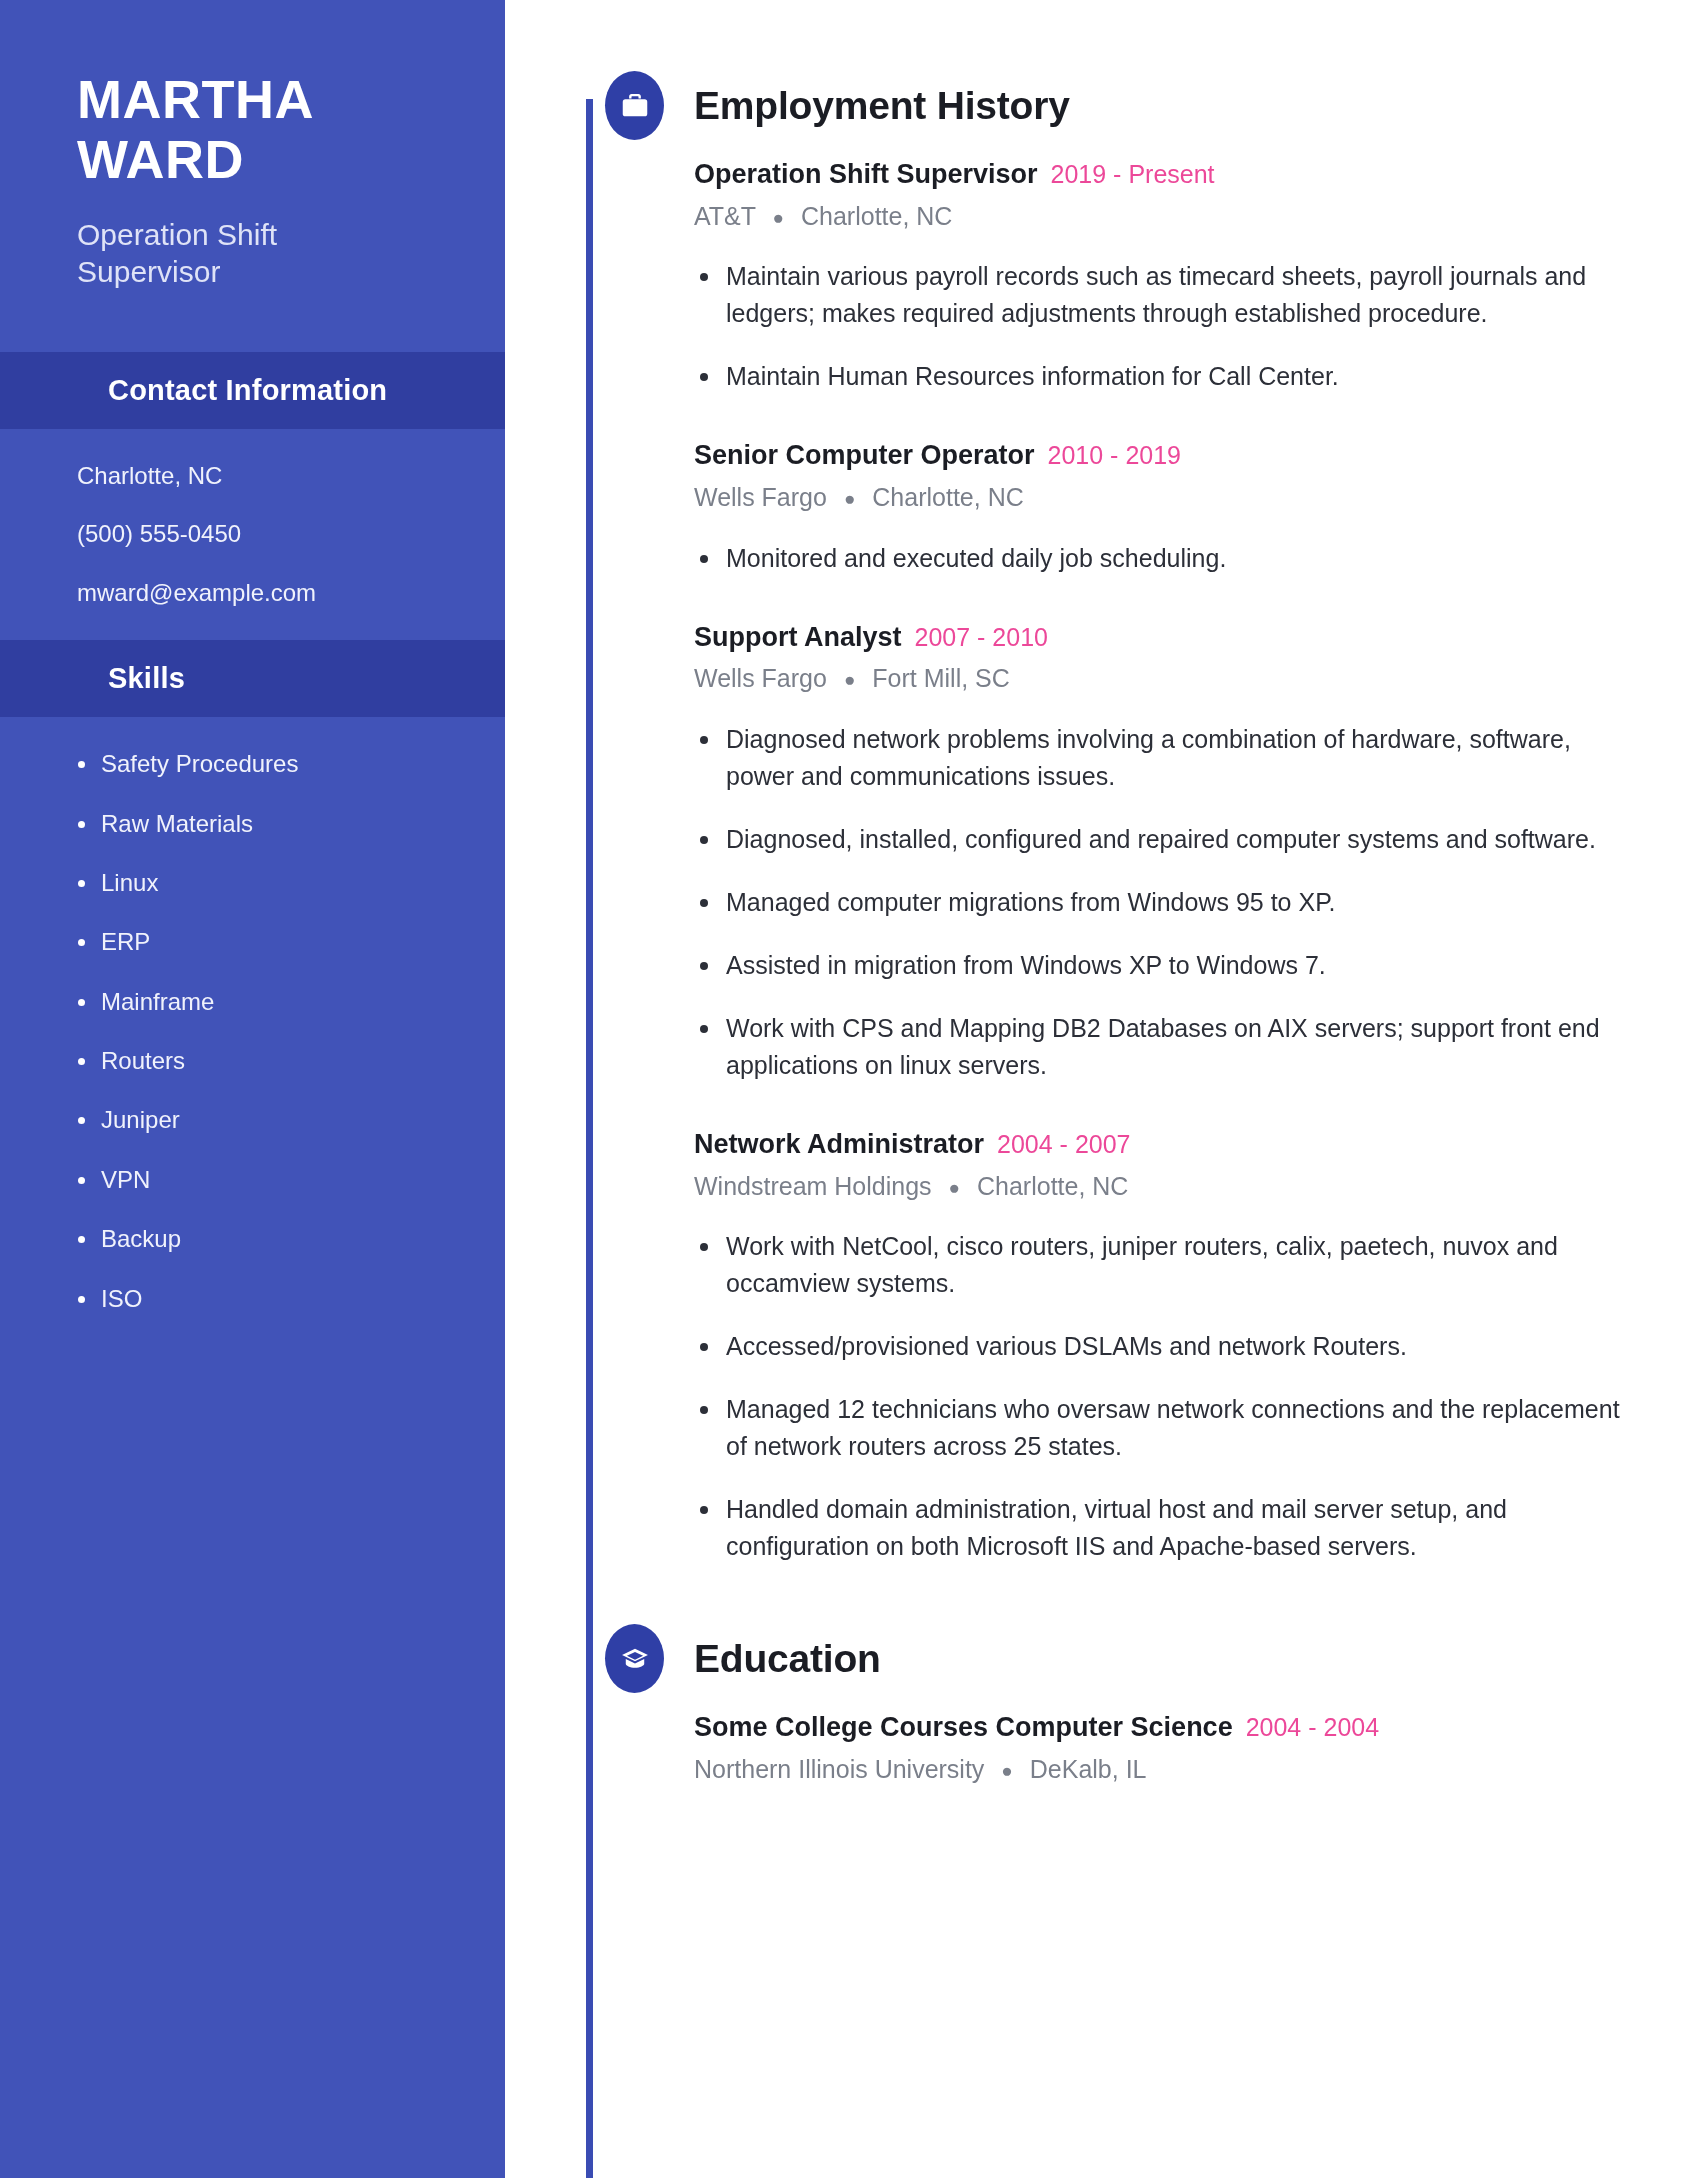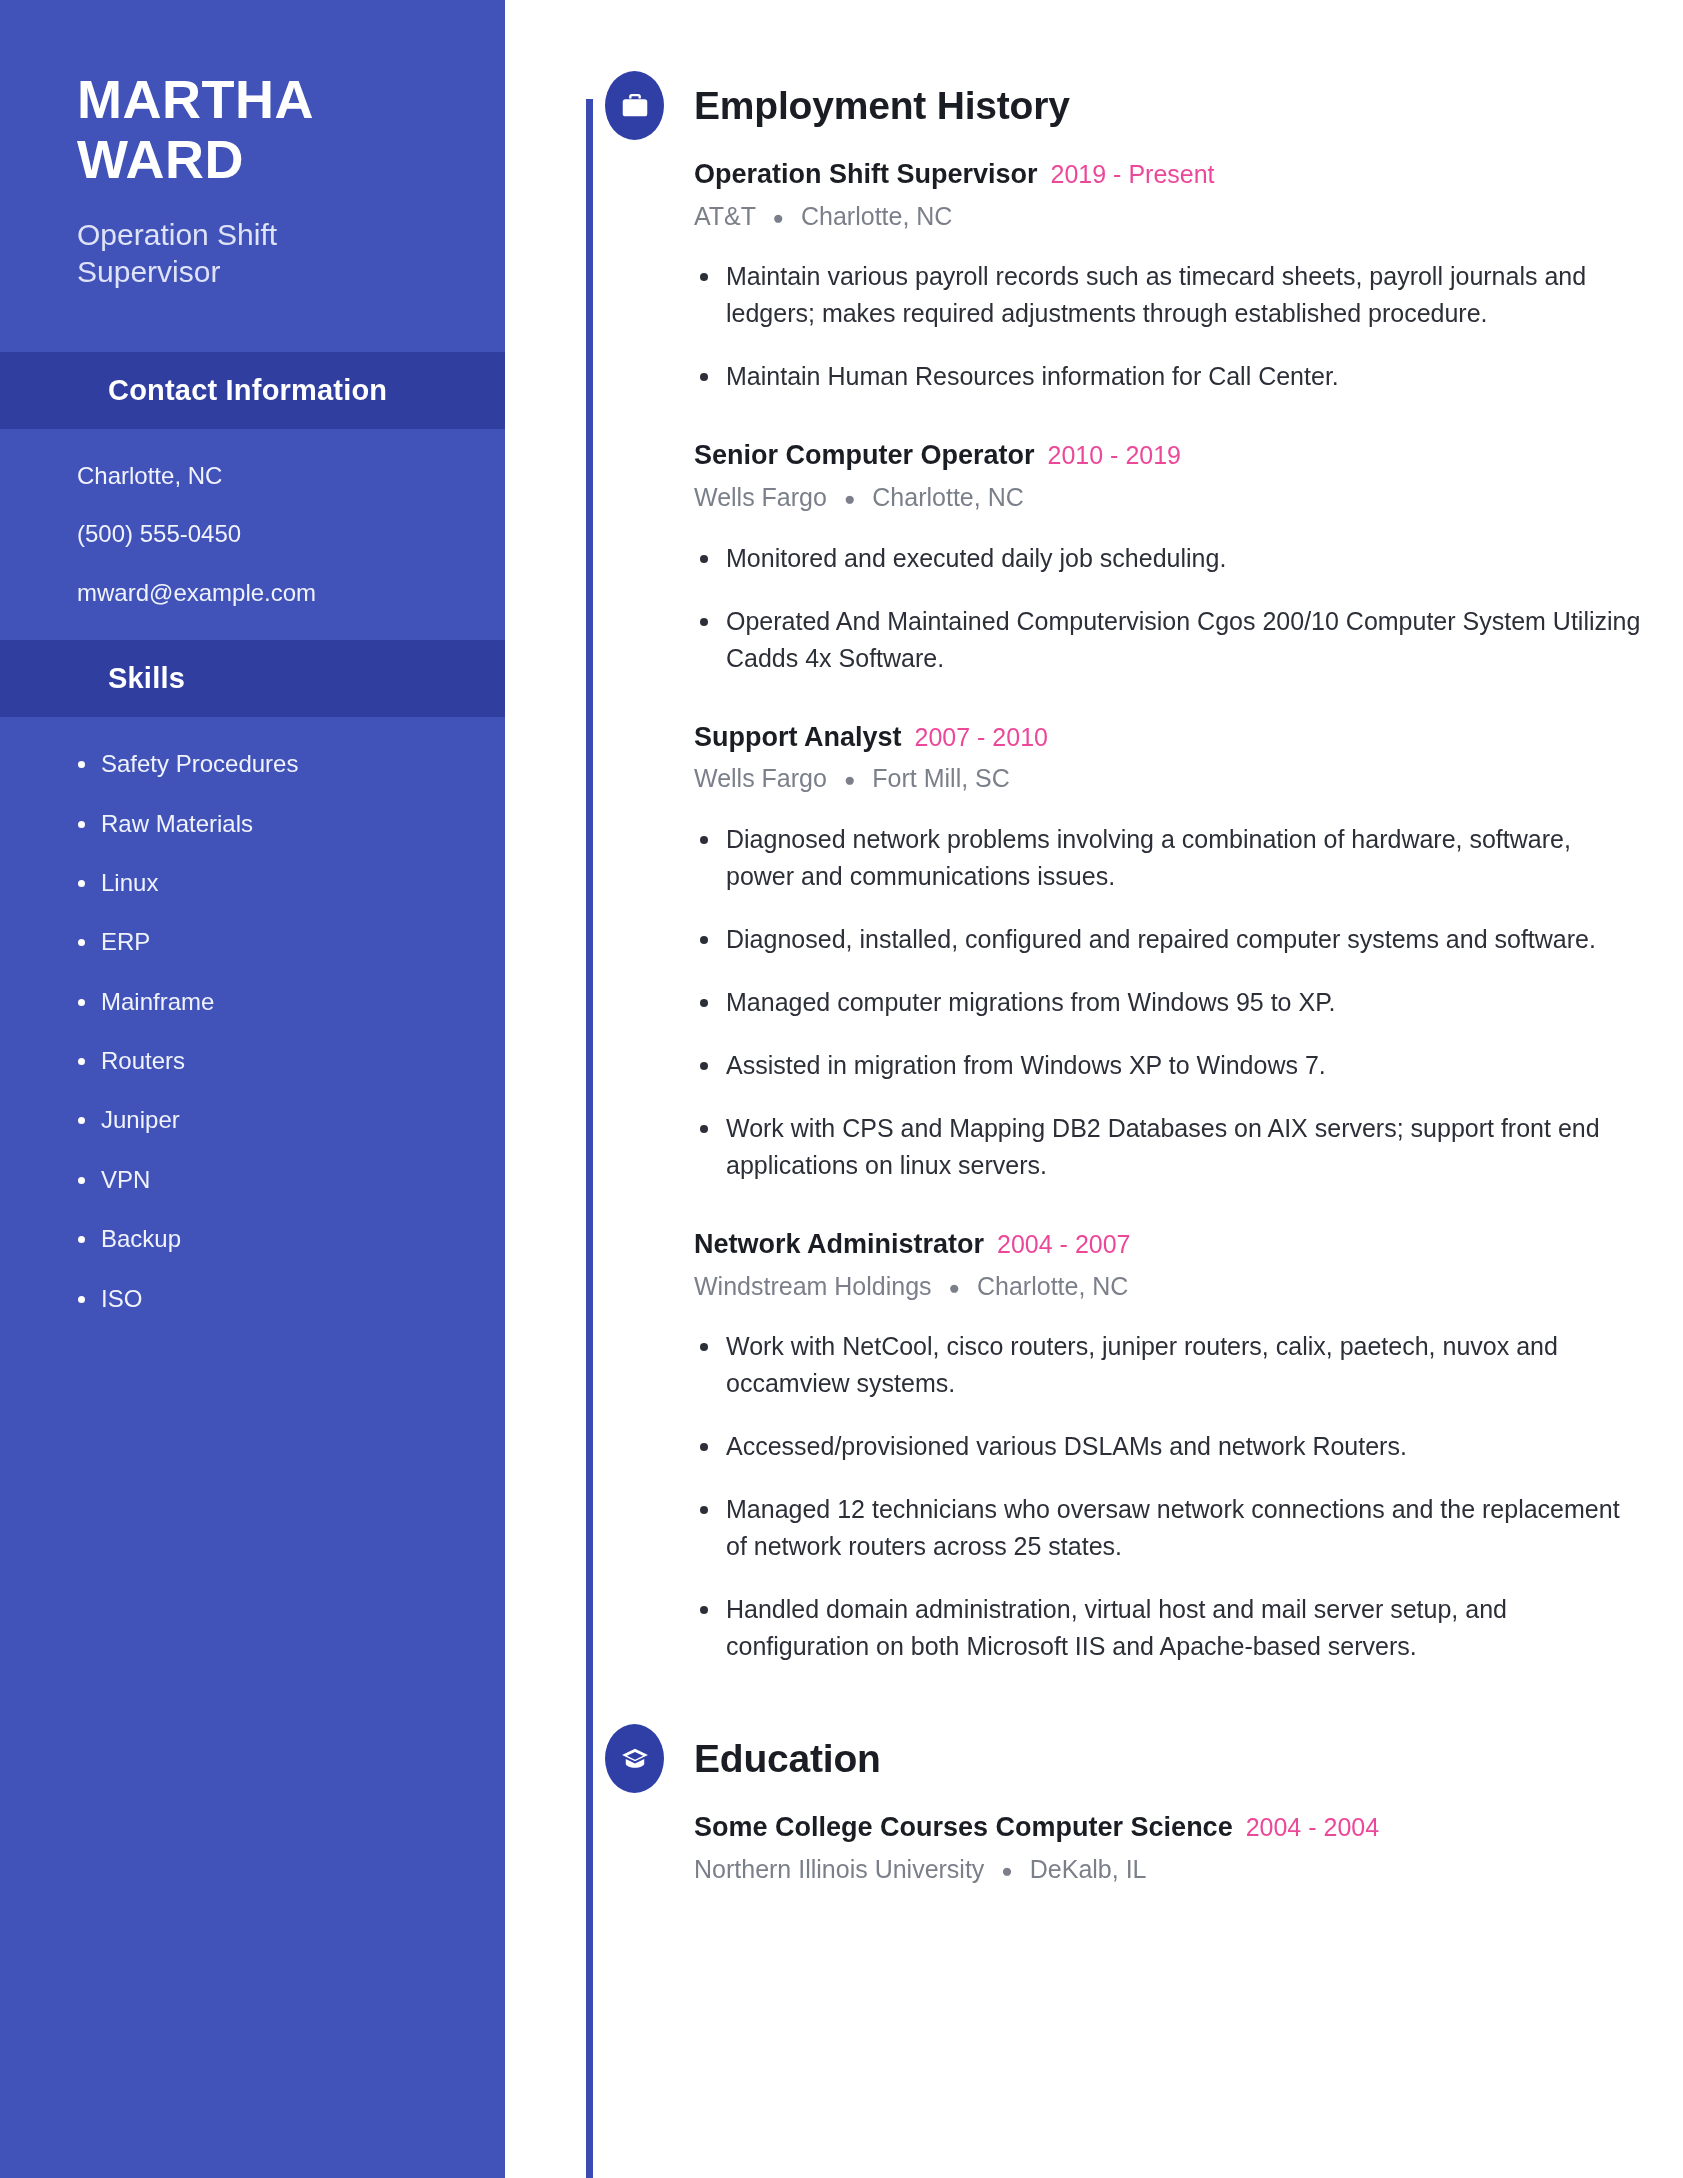--- a/index.html
+++ b/index.html
@@ -292,21 +292,20 @@
             <span class="entry-role">Senior Computer Operator</span>
             <span class="entry-dates">2010 - 2019</span>
           </div>
           <div class="entry-meta">
             <span>Wells Fargo</span>
             <span class="dot-sep">●</span>
             <span>Charlotte, NC</span>
           </div>
           <ul class="bullets">
             <li class="bullet">Monitored and executed daily job scheduling.</li>
-            <li class="bullet">Operated And Maintained Computervision Cgos 200/10 Computer System Utilizing Cadds 4x Software.</li>
           </ul>
         </article>
 
         <article class="entry">
           <div class="entry-title-row">
             <span class="entry-role">Support Analyst</span>
             <span class="entry-dates">2007 - 2010</span>
           </div>
           <div class="entry-meta">
             <span>Wells Fargo</span>

